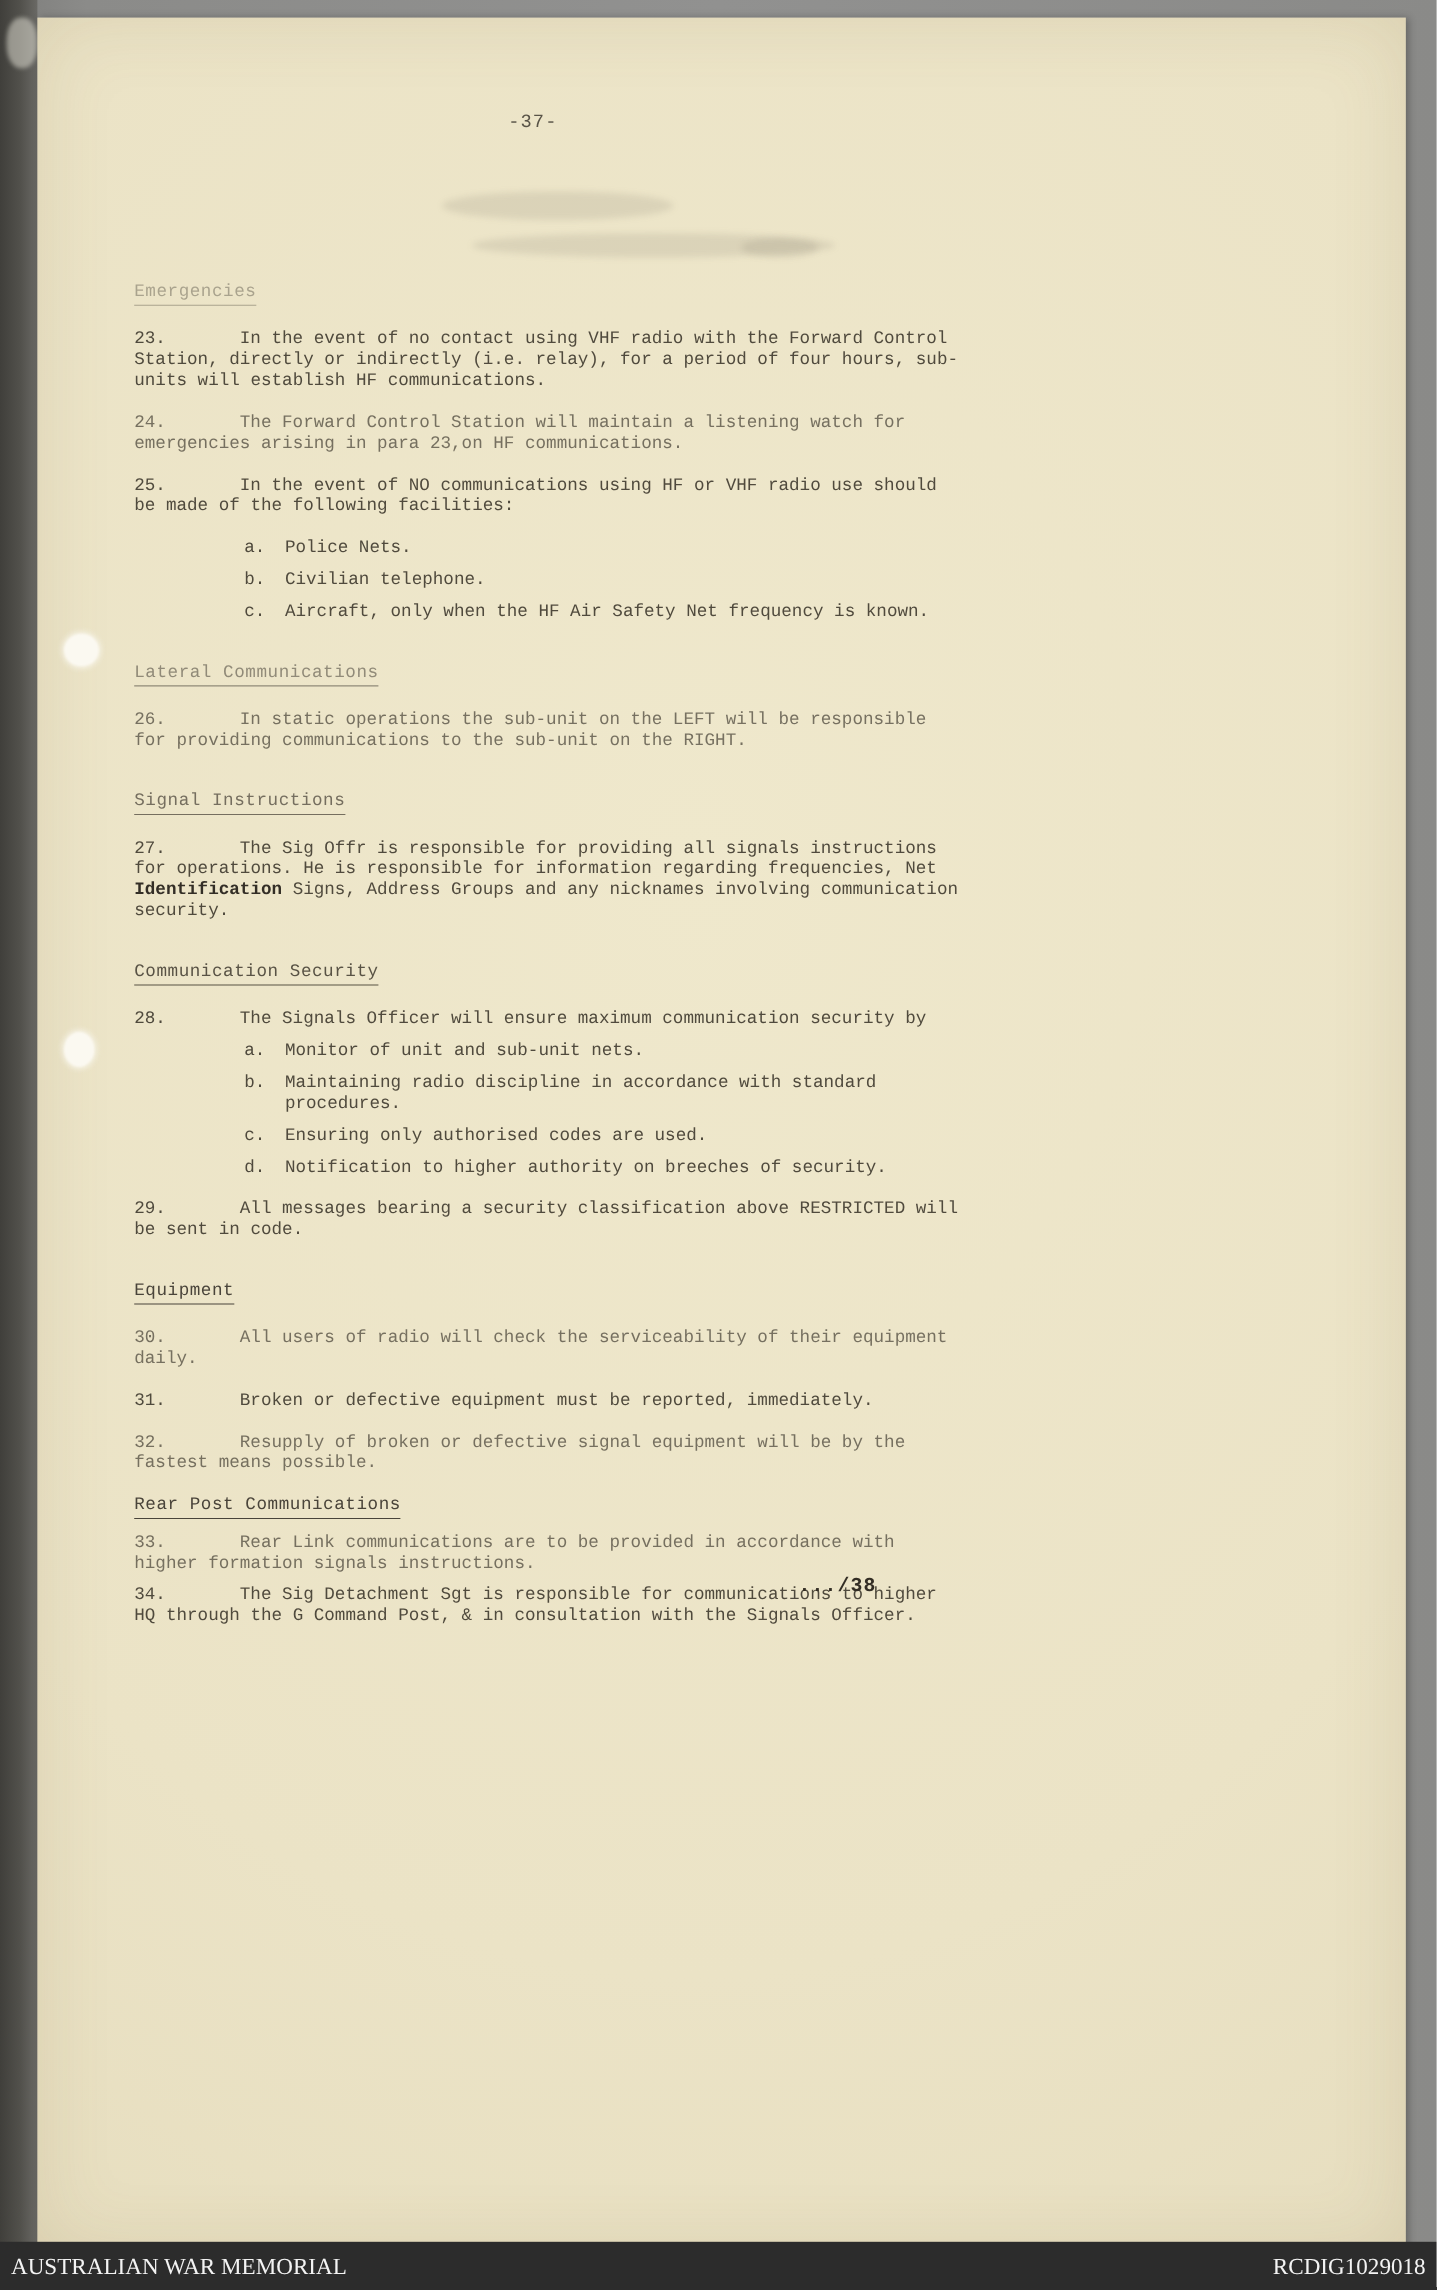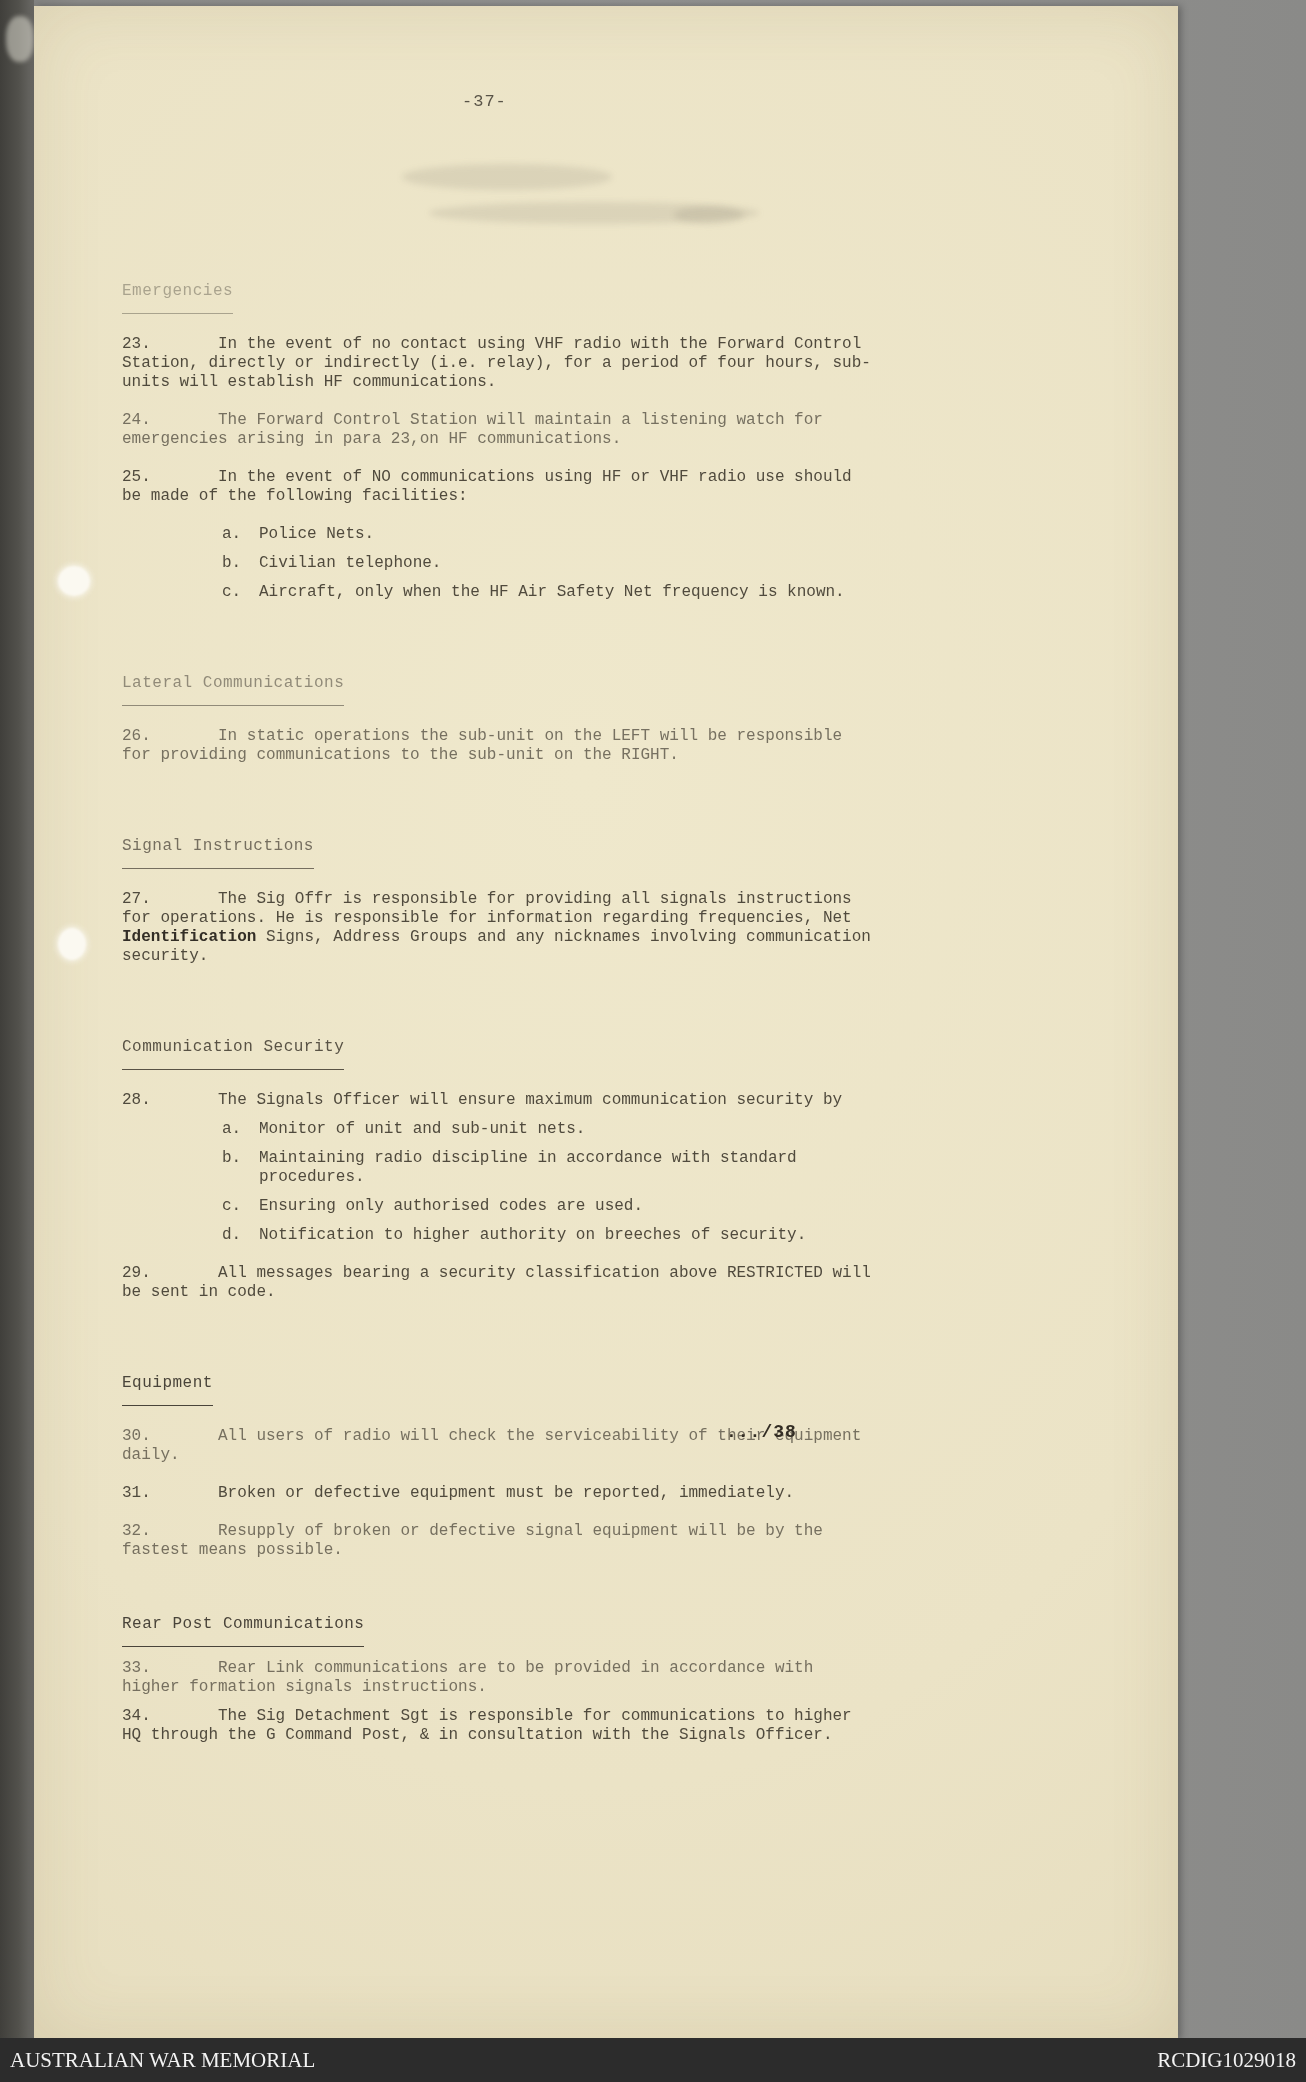--- a/index.html
+++ b/index.html
@@ -10,21 +10,21 @@
   }
   .left-strip{
     position:absolute;left:0;top:0;width:34px;height:100%;
     background:linear-gradient(90deg,#403f3b 0%,#52514c 55%,#6a6965 100%);
   }
   .edge-mark{
     position:absolute;left:6px;top:16px;width:28px;height:46px;
     background:rgba(232,229,218,0.5);border-radius:45%;filter:blur(2px);
   }
   .paper{
-    position:absolute;left:34px;top:6px;width:1144px;height:2034px;
+    position:absolute;left:34px;top:16px;width:1244px;height:2034px;
     background:radial-gradient(ellipse 120% 90% at 48% 38%, #efe8cc 0%, #ebe3c6 55%, #e6ddbe 85%, #ddd3b2 100%);
     box-shadow: inset 0 0 70px rgba(120,100,60,0.14), 3px 0 7px rgba(0,0,0,0.28);
   }
   .page-num{
     position:absolute;left:428px;top:86px;font-size:17px;
     color:rgba(62,57,48,0.85);letter-spacing:1px;
   }
   .smudge{position:absolute;background:rgba(110,104,90,0.14);filter:blur(3px);border-radius:50%;}
   .s1{left:368px;top:158px;width:210px;height:26px;}
   .s2{left:395px;top:196px;width:330px;height:22px;}
@@ -41,21 +41,21 @@
   .para.tight{margin-bottom:10px;}
   .para.soft{color:rgba(72,66,56,0.72);}
   .num{display:inline-block;width:96px;}
   .sublist{margin:0 0 19px 100px;}
   .subitem{margin:0 0 10px 0;padding-left:37px;text-indent:-37px;}
   .subitem:last-child{margin-bottom:0;}
   .letter{display:inline-block;width:37px;text-indent:0;}
   .heading{margin:36px 0 21px 0;}
   .heading.first{margin-top:0;}
   .heading.rear{margin-top:17px;margin-bottom:12px;}
-  .hd{display:inline-block;border-bottom:1.5px solid currentColor;padding-bottom:12px;letter-spacing:0.5px;margin-top:36px;}
+  .hd{display:inline-block;border-bottom:1.5px solid currentColor;padding-bottom:2px;letter-spacing:0.5px;}
   .h-em{color:rgba(70,64,54,0.40);}
   .h-lat{color:rgba(70,64,54,0.55);}
   .h-sig{color:rgba(70,64,54,0.72);}
   .h-sec{color:rgba(62,56,46,0.85);font-family:Liberation Mono, monospace;}
   .h-equ{color:rgba(55,50,42,0.90);}
   .h-rear{color:rgba(55,50,42,0.90);}
   .overstrike{font-weight:bold;color:#332e26;margin-top:20px;}
   .continuation{
     position:absolute;left:692px;top:1416px;font-size:18px;font-weight:bold;
     color:#332d24;letter-spacing:1px;

